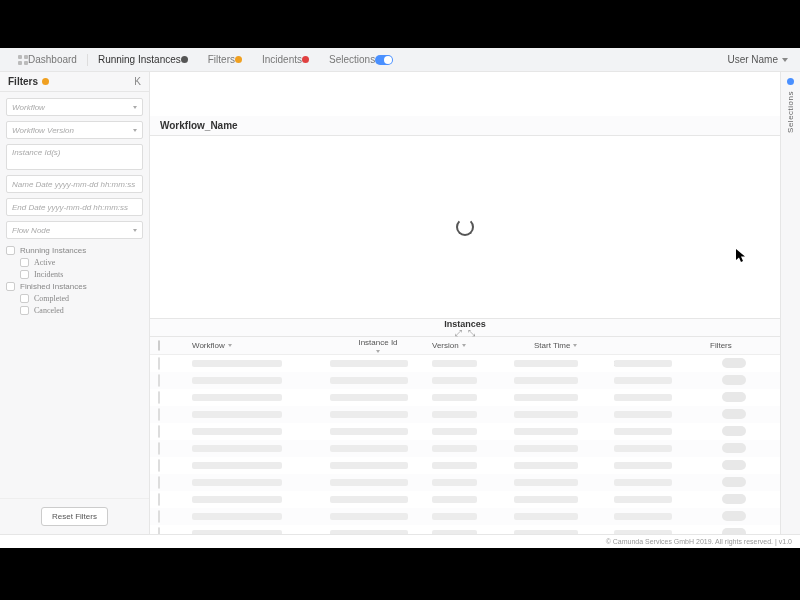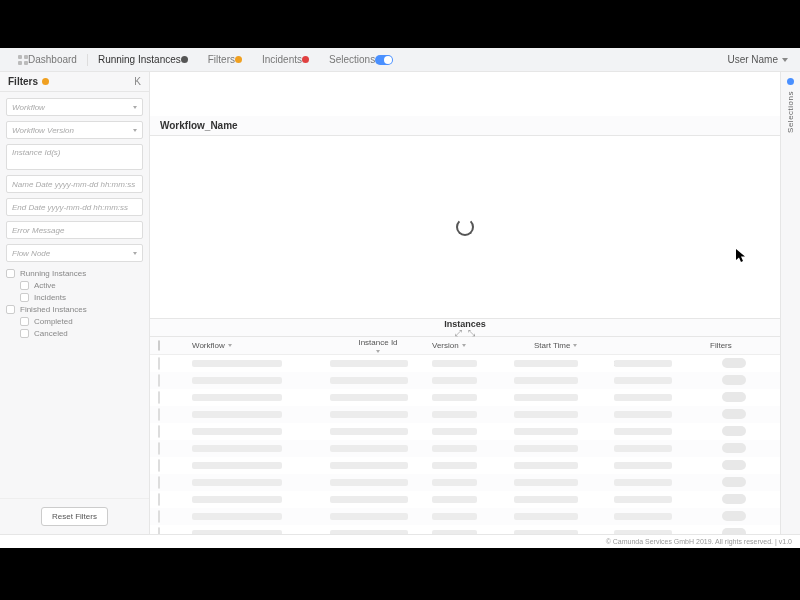--- a/index.html
+++ b/index.html
@@ -34,21 +34,21 @@
   .field { position: relative; }
   .input, .select { width: 100%; height: 18px; border: 1px solid #ddd; border-radius: 2px; background: #fff; padding: 0 5px; font-size: 8px; color: #333; font-style: italic; display: flex; align-items: center; }
   .select { justify-content: space-between; cursor: pointer; }
   .select .chev { margin-left: 4px; }
   .input.tall { height: 26px; align-items: flex-start; padding-top: 3px; }
   .placeholder { color: #aaa; }
   .two-col { display: flex; gap: 5px; }
   .two-col > .field { flex: 1; }
   .check-group { display: flex; flex-direction: column; gap: 3px; padding: 2px 0; }
   .check-row { display: flex; align-items: center; gap: 5px; color: #888; font-size: 8px; cursor: pointer; }
-  .check-row.sub { padding-left: 14px; }
+  .check-row.sub { padding-left: 14px; font-family: Liberation Serif, serif; }
   .checkbox { width: 9px; height: 9px; border: 1px solid #ccc; border-radius: 2px; background: #fff; }
   .sb-footer { padding: 8px; display: flex; justify-content: center; border-top: 1px solid #eee; }
   .reset-btn { border: 1px solid #ccc; background: #fff; border-radius: 3px; padding: 4px 10px; font-size: 8px; color: #555; cursor: pointer; }
   
   .main { flex: 1; display: flex; flex-direction: column; min-width: 0; background: #fff; }
   .main-head { height: 20px; border-bottom: 1px solid #e6e6e6; display: flex; align-items: center; padding: 0 10px; font-weight: 600; color: #333; background: #fbfbfc; margin-top: 44px; }
   .diagram { flex: 1.1; position: relative; background: #fff; display: flex; align-items: center; justify-content: center; }
   .spinner { width: 18px; height: 18px; border: 2px solid #555; border-top-color: transparent; border-radius: 50%; animation: spin 1s linear infinite; }
   @keyframes spin { to { transform: rotate(360deg); } }
   .cursor-arrow { position: absolute; right: 44px; top: 113px; width: 0; height: 0; }
@@ -168,25 +168,20 @@
           <div class="input">
             <span class="placeholder">Name Date yyyy-mm-dd hh:mm:ss</span>
           </div>
         </div>
         <div class="field">
           <div class="input">
             <span class="placeholder">End Date yyyy-mm-dd hh:mm:ss</span>
           </div>
         </div>
         <div class="field">
-          <div class="input">
-            <span class="placeholder">Error Message</span>
-          </div>
-        </div>
-        <div class="field">
           <div class="select">
             <span class="placeholder">Flow Node</span>
             <span class="chev small"></span>
           </div>
         </div>
         <div class="check-group">
           <div class="check-row">
             <span class="checkbox"></span>
             <span>Running Instances</span>
           </div>

